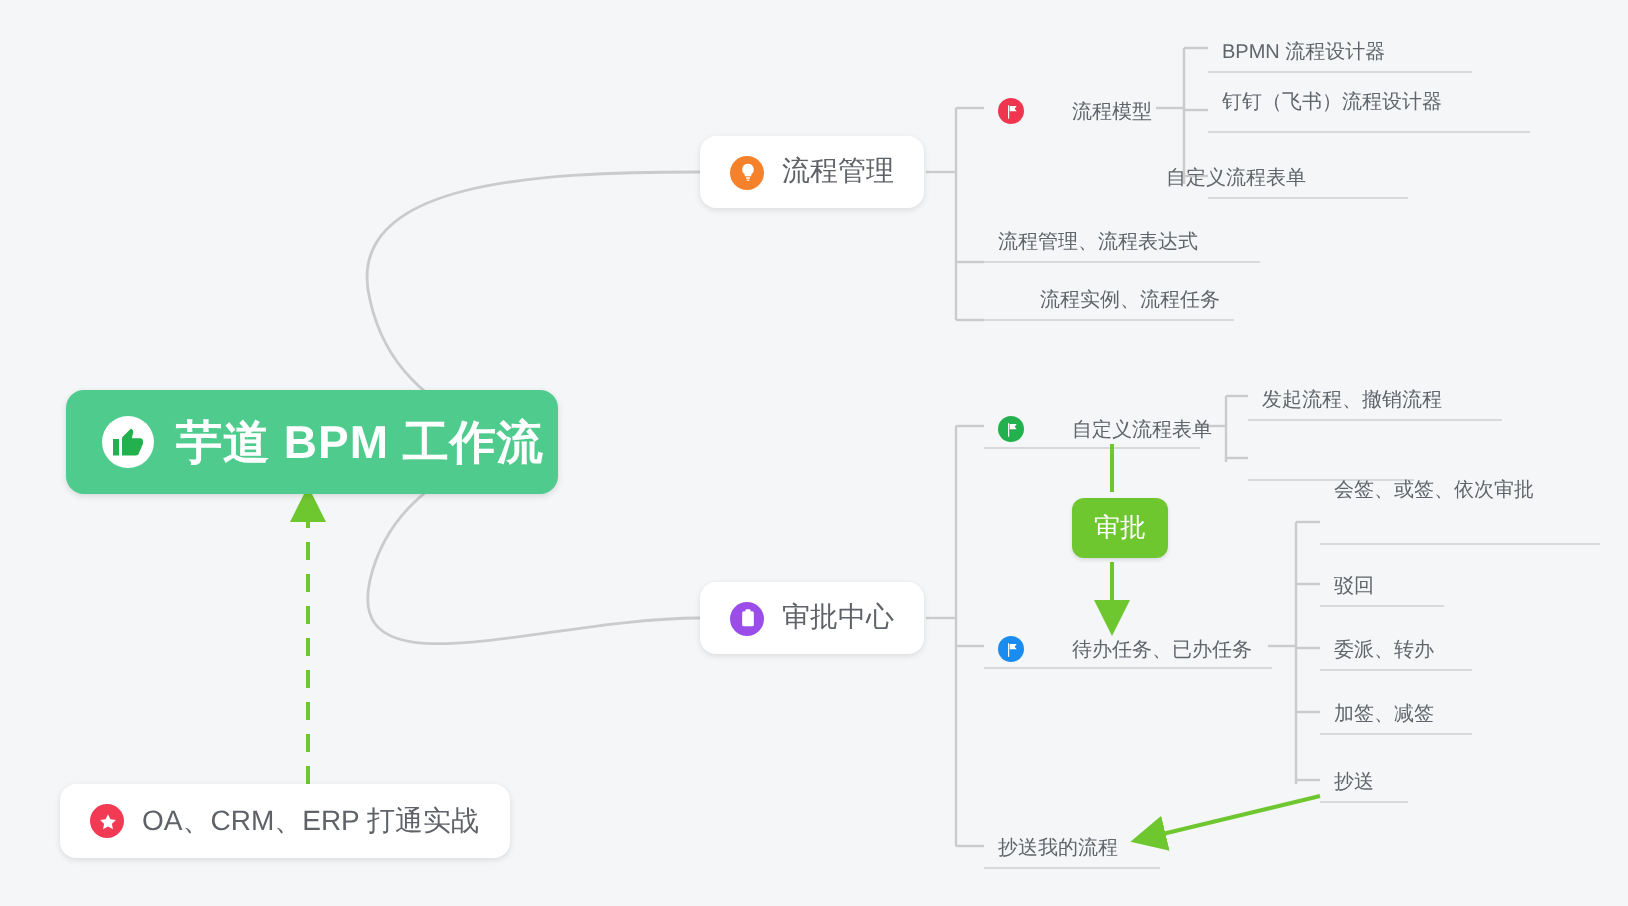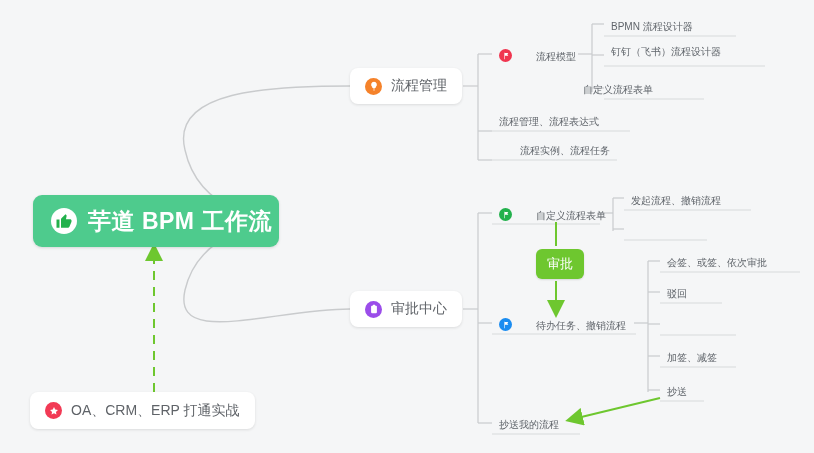--- a/index.html
+++ b/index.html
@@ -213,28 +213,31 @@
     <span class="label">审批</span>
   </div>
 
   <div class="node leaf icon-leaf" style="left:492px;top:310px;">
     <span class="ico ico-sm bg-blue">
       <svg width="8" height="8" viewBox="0 0 24 24" fill="#ffffff">
         <path d="M6 2h1.8v20H6z"></path>
           <path d="M8.6 3h10.4l-3 4 3 4H8.6z"></path>
       </svg>
     </span>
-    <span class="label">待办任务、撤销流程</span>
-  </div>
-
-  <div class="node leaf" style="left:660px;top:247px;">
+    <span class="label">待办任务、已办任务</span>
+  </div>
+
+  <div class="node leaf" style="left:660px;top:230px;">
     <span class="label">会签、或签、依次审批</span>
   </div>
   <div class="node leaf" style="left:660px;top:278px;">
     <span class="label">驳回</span>
+  </div>
+  <div class="node leaf" style="left:660px;top:310px;">
+    <span class="label">委派、转办</span>
   </div>
   <div class="node leaf" style="left:660px;top:342px;">
     <span class="label">加签、减签</span>
   </div>
   <div class="node leaf" style="left:660px;top:376px;">
     <span class="label">抄送</span>
   </div>
 
   <div class="node leaf" style="left:492px;top:409px;">
     <span class="label">抄送我的流程</span>

